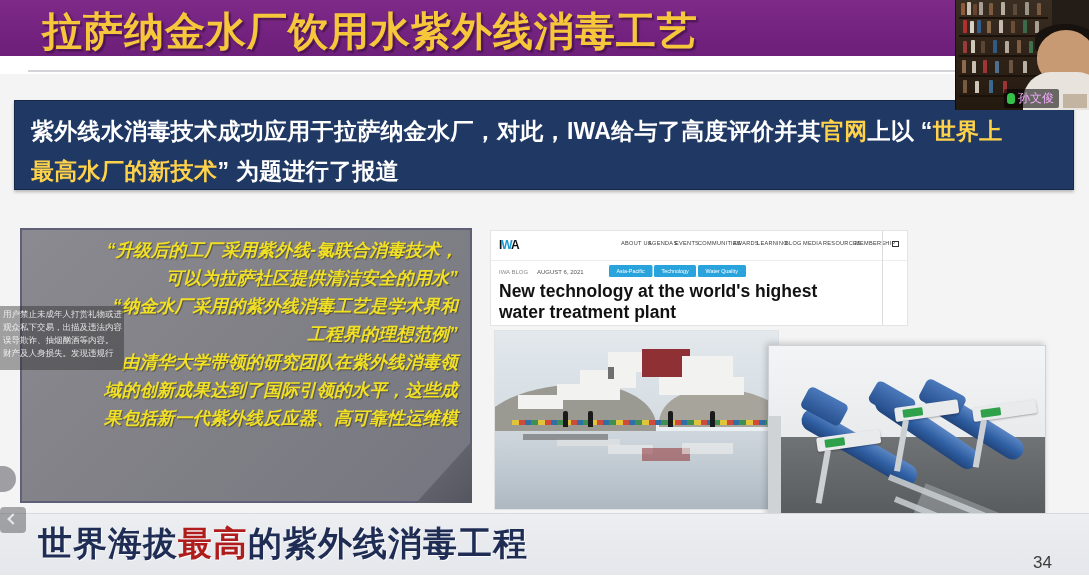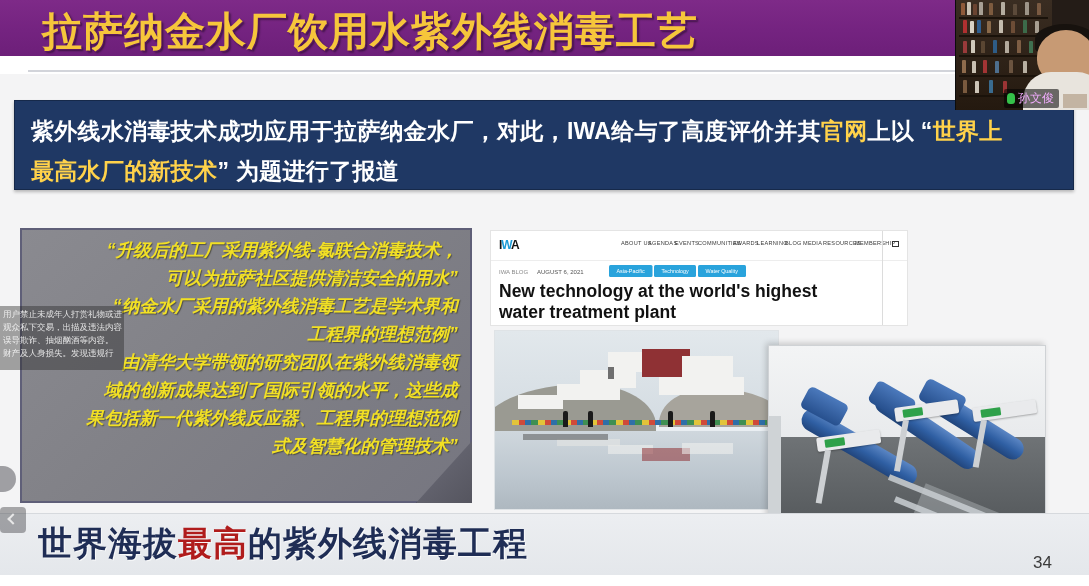--- a/index.html
+++ b/index.html
@@ -234,22 +234,21 @@
     <div class="quote-wrap">
       <div class="quote-box"></div>
       <div class="quote-fold"></div>
       <div class="quote-text">
         <p class="q-ind">“升级后的工厂采用紫外线-氯联合消毒技术，</p>
         <p>可以为拉萨社区提供清洁安全的用水”</p>
         <p class="q-ind">“纳金水厂采用的紫外线消毒工艺是学术界和</p>
         <p>工程界的理想范例”</p>
         <p class="q-ind">由清华大学带领的研究团队在紫外线消毒领</p>
         <p>域的创新成果达到了国际引领的水平，这些成</p>
-        <p>果包括新一代紫外线反应器、工程界的理想范例</p>
-        <p>式及智慧化的管理技术”</p>
+        <p>果包括新一代紫外线反应器、高可靠性运维模</p>
       </div>
     </div>
 
     <div class="web-shot">
       <div class="web-nav">
         <div class="iwa-logo">I<span class="w">W</span>A</div>
         <div class="web-menu">
           <span>ABOUT US</span>
           <span>AGENDAS</span>
           <span>EVENTS</span>

